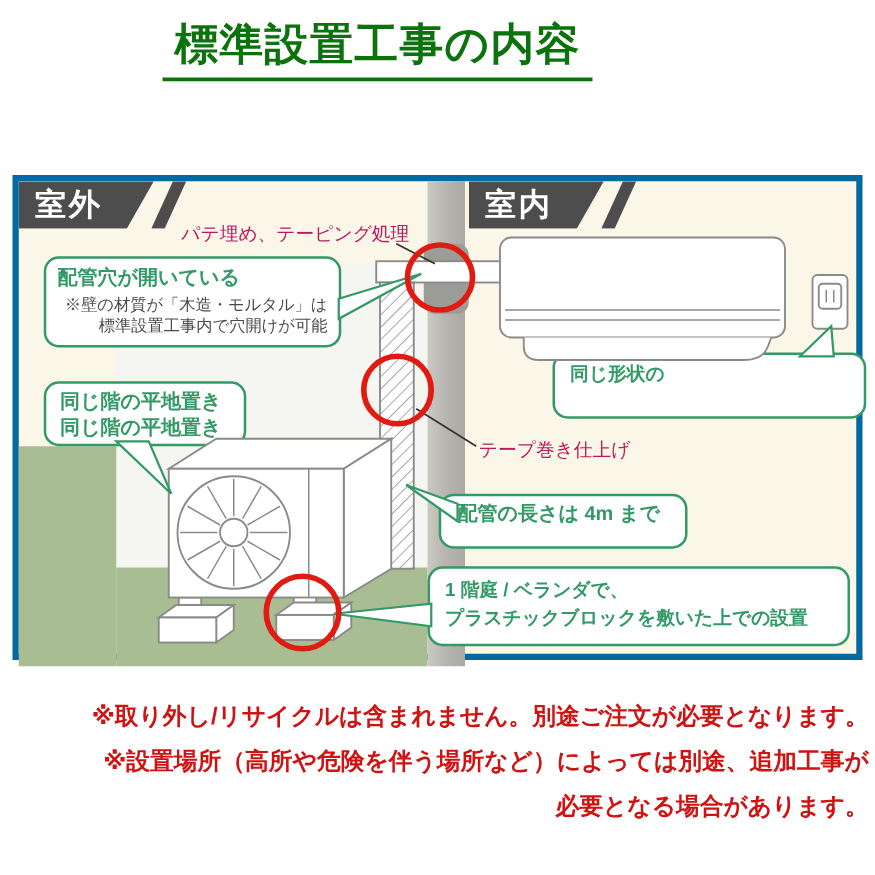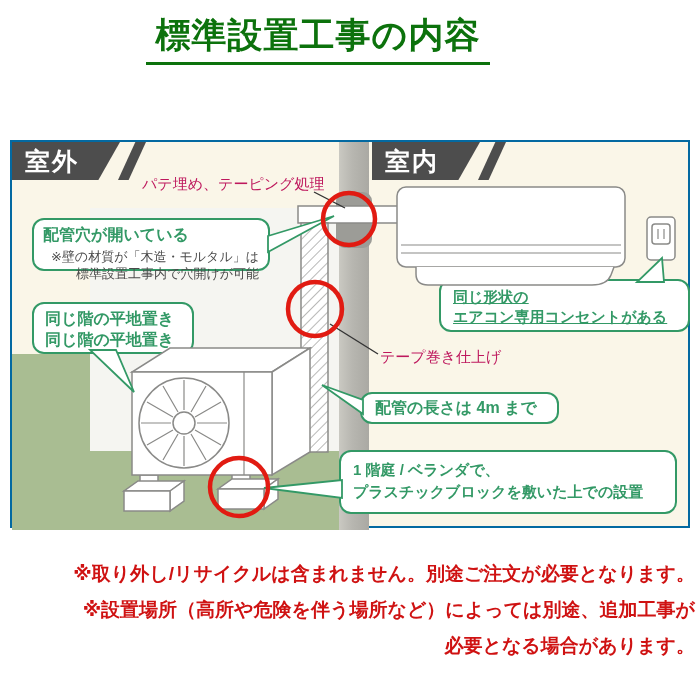--- a/index.html
+++ b/index.html
@@ -4,33 +4,33 @@
 <style>
   html,body { margin:0; padding:0; }
   body {
     width:700px; height:700px; background:#ffffff;
     font-family:"Liberation Sans","DejaVu Sans",sans-serif;
     position:relative; overflow:hidden;
   }
   .page { position:absolute; inset:0; }
 
   
-  .title-wrap { position:absolute; top:12px; left:16px; width:604px; text-align:center; }
+  .title-wrap { position:absolute; top:12px; left:0; width:604px; text-align:center; }
   .page-title {
     display:inline-block; font-size:35px; font-weight:bold; letter-spacing:1px;
     color:var(--title_green,#0c720c);
     border-bottom:3px solid var(--title_green,#0c720c);
     padding:0 10px 3px 10px;
   }
 
   
   .diagram {
     position:absolute; left:10px; top:140px; width:680px; height:388px;
     background:var(--diagram_bg,#faf6e8);
-    border:2px solid #0369a1; box-sizing:border-box;
+    border:5px solid #0369a1; box-sizing:border-box;
   }
   .diagram * { box-sizing:border-box; }
 
   .house-wall { position:absolute; left:78px; top:66px; width:249px; height:243px; background:#f5f5f1; }
   .ground-left  { position:absolute; left:0;   top:212px; width:78px;  height:176px; background:var(--ground_green,#a9bd92); }
   .ground-right { position:absolute; left:78px; top:309px; width:249px; height:79px;  background:var(--ground_green,#a9bd92); }
   .wall-band {
     position:absolute; left:327px; top:0; width:30px; height:388px;
     background:linear-gradient(to right,#cac9c2 0%,#b7b6b0 45%,var(--wall_gray,#aaa9a3) 100%);
   }
@@ -51,27 +51,27 @@
   }
   .banner-outdoor { left:0; }
   .banner-indoor  { left:360px; }
 
   
   .callout {
     position:absolute; background:#ffffff;
     border:2px solid var(--callout_green,#339966); border-radius:12px;
     color:var(--callout_green,#339966); font-weight:bold;
   }
-  .callout-pipe-hole { left:20px; top:76px; width:238px; height:53px; padding:5px 9px; }
+  .callout-pipe-hole { left:20px; top:60px; width:238px; height:73px; padding:5px 9px;font-family:Liberation Serif, serif; }
   .callout-pipe-hole .co-title { font-size:16px; margin-bottom:3px; }
   .callout-pipe-hole .co-note { font-size:13px; font-weight:normal; color:#4a4a4a; line-height:1.3;text-align:right; }
   .callout-pipe-hole .co-note2 { padding-left:13px; }
   .callout-outdoor-unit { left:20px; top:160px; width:162px; height:52px; padding:5px 11px; font-size:16px; line-height:1.3; }
-  .callout-outlet { left:427px; top:137px; width:251px; height:53px; padding:6px 12px; font-size:15px; line-height:1.35;text-decoration:underline; }
-  .callout-pipe-length { left:348px; top:250px; width:199px; height:32px; padding:4px 13px; font-size:16px; }
+  .callout-outlet { left:427px; top:137px; width:251px; height:53px; padding:6px 12px; font-size:15px; line-height:1.35; }
+  .callout-pipe-length { left:336px; top:250px; width:199px; height:44px; padding:4px 13px; font-size:16px; }
   .callout-block { left:327px; top:308px; width:338px; height:64px; padding:7px 12px; font-size:15px; line-height:1.45; }
 
   
   .plain-label { position:absolute; color:#be185d; font-size:15px; white-space:nowrap; }
   .label-putty { left:130px; top:33px; }
   .label-tape  { left:368px; top:206px; }
 
   
   .art { position:absolute; left:0; top:0; }
   .outline { fill:#ffffff; stroke:#8a8a88; stroke-width:1.5; }
@@ -117,21 +117,20 @@
       <div class="co-note co-note2">標準設置工事内で穴開けが可能</div>
     </div>
 
     <div class="callout callout-outdoor-unit">
       <div>同じ階の平地置き</div>
       <div>同じ階の平地置き</div>
     </div>
 
     <div class="callout callout-outlet">
       <div>同じ形状の</div>
-      <div>エアコン専用コンセントがある</div>
     </div>
 
     <div class="callout callout-pipe-length">
       <div>配管の長さは 4m まで</div>
     </div>
 
     <div class="callout callout-block">
       <div>1 階庭 / ベランダで、</div>
       <div>プラスチックブロックを敷いた上での設置</div>
     </div>

